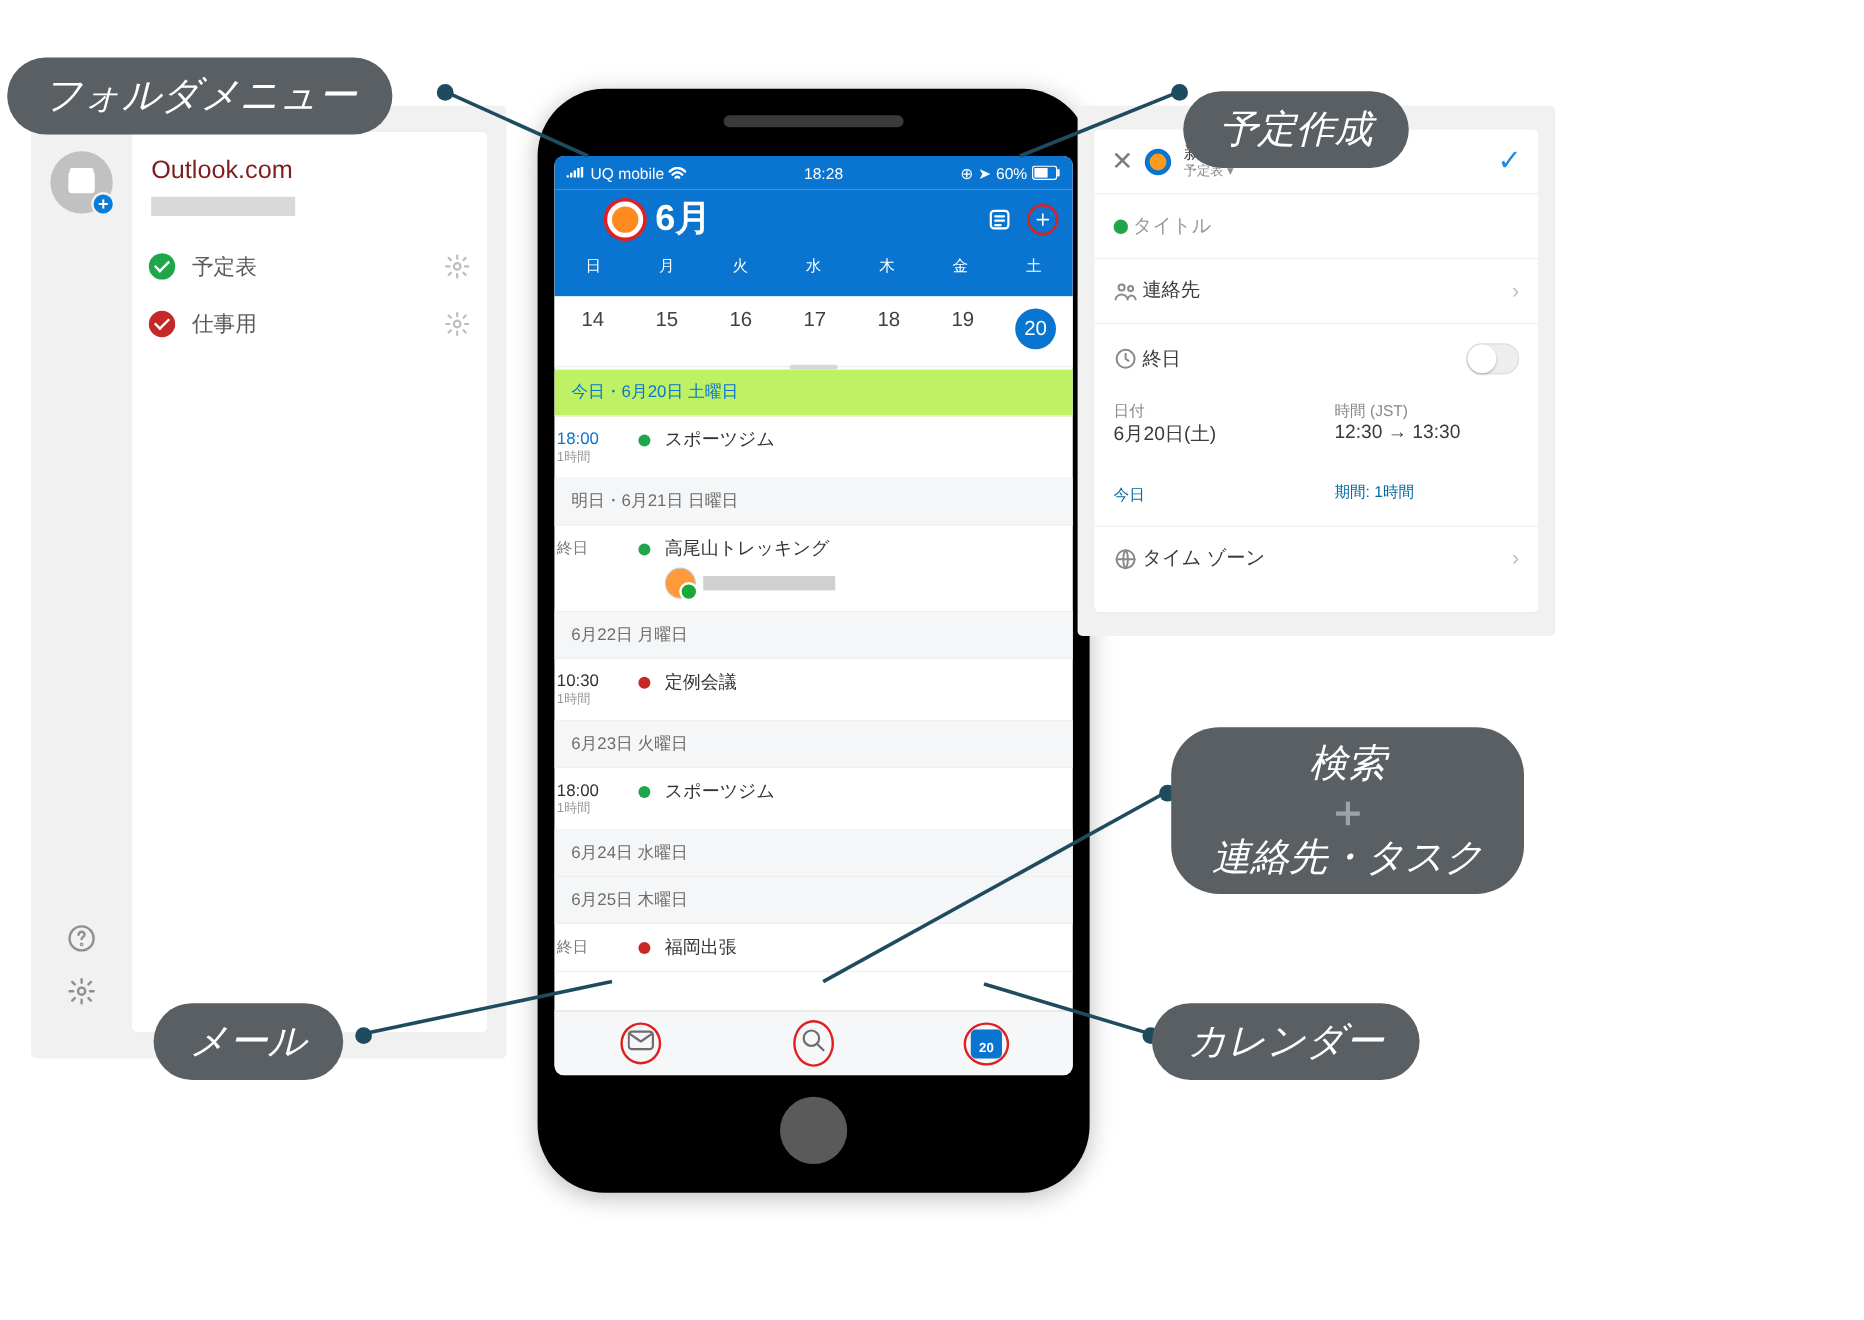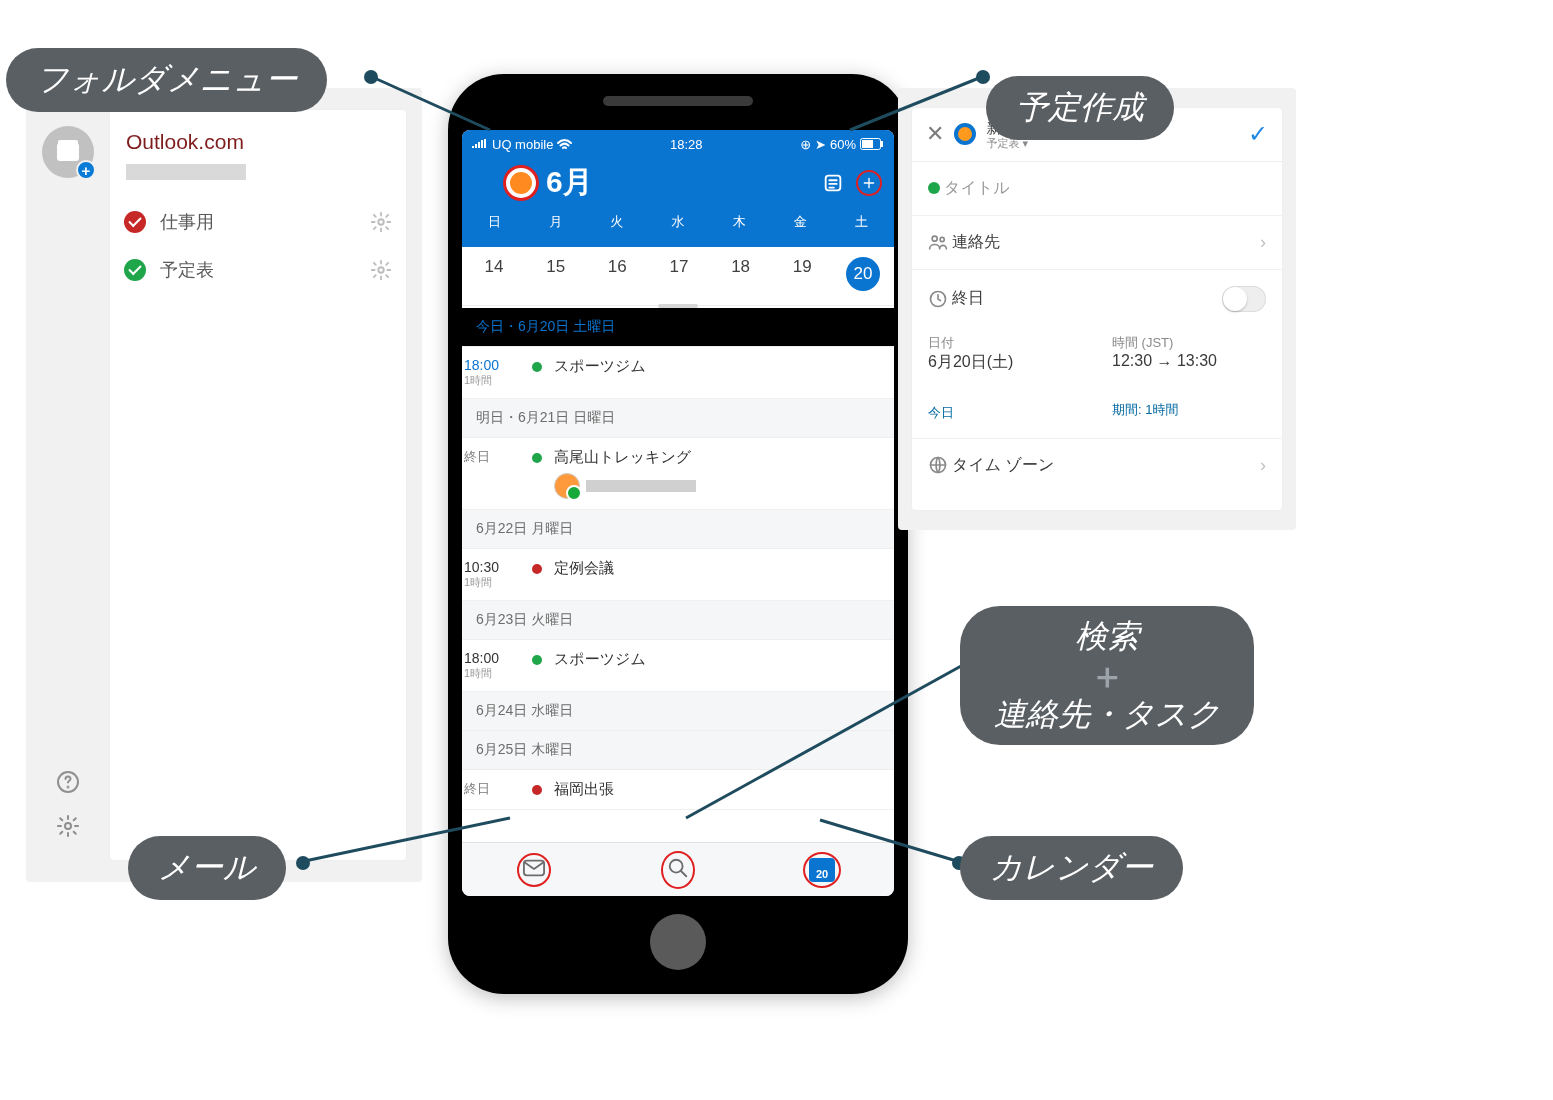--- a/index.html
+++ b/index.html
@@ -20,21 +20,21 @@
     border-radius: 40px;
     padding: 10px 30px;
     font-size: 32px;
     font-style: italic;
     white-space: nowrap;
     display: flex;
     align-items: center;
     justify-content: center;
     z-index: 50;
   }
-  .bubble-multi { flex-direction: column; line-height: 1.15; padding: 12px 34px; }
+  .bubble-multi { flex-direction: column; line-height: 1.15; padding: 12px 34px; margin-left: 16px; }
   .bubble-multi .plus { font-size: 36px; font-weight: 700; font-style: normal; color:#9aa4aa; }
   .dot-end {
     position: absolute;
     width: 14px; height: 14px;
     background: #1f4b5e;
     border-radius: 50%;
     z-index: 49;
   }
   svg.annot-lines {
     position: absolute; top:0; left:0;
@@ -148,21 +148,21 @@
   .date-cell { width:36px; text-align:center; font-size:17px; color:#404040; }
   .date-cell.sel {
     background:#0a74d1; color:#fff; border-radius:50%; width:34px; height:34px;
     line-height:34px; 
   }
   .grip { width:40px; height:4px; background:#d7d7d7; border-radius:3px; margin: -2px auto 0; }
 
   
   .agenda { font-size:15px; color:#333; }
   .sec-hdr { padding:10px 14px; background:#f5f6f7; color:#6d6d6d; border-bottom:1px solid #eee; font-size:14px; }
-  .sec-hdr.today { background:#000000; color:#0a74d1; }
+  .sec-hdr.today { background:#bef264; color:#0a74d1; }
   .evt { display:flex; align-items:flex-start; padding:10px 2px; gap:12px; border-bottom:1px solid #f0f0f0;}
   .evt-time { width:56px; font-size:14px; }
   .evt-time .dur { display:block; font-size:11px; color:#9a9a9a; }
   .evt-dot { width:10px; height:10px; border-radius:50%; margin-top:5px; flex-shrink:0;}
   .dot-green { background:#1fa64a; } .dot-red { background:#c62828; }
   .evt-body { flex:1; }
   .attendee { margin-top:6px; display:flex; align-items:center; gap:6px; }
   .att-av { width:26px; height:26px; border-radius:50%; background:#ff9a3c; border:1px solid #ccc; position:relative;}
   .att-av::after{content:'';position:absolute;right:-3px;bottom:-3px;width:12px;height:12px;background:#19a83a;border:2px solid #fff;border-radius:50%;}
   .att-bar { width:110px; height:12px; background:#d0d0d0; }
@@ -236,30 +236,30 @@
       <svg class="ricon sicon" viewBox="0 0 24 24">
           <circle cx="12" cy="12" r="3"></circle>
           <path d="M12 2v3M12 19v3M4.2 4.2l2.1 2.1M17.7 17.7l2.1 2.1M2 12h3M19 12h3M4.2 19.8l2.1-2.1M17.7 6.3l2.1-2.1"></path>
         </svg>
     </div>
   </div>
   <div class="left-card">
     <div class="acct-name">Outlook.com</div>
     <div class="acct-bar"></div>
     <div class="cal-row">
-      <div class="cal-check red"></div>
-      <span>仕事用</span>
+      <div class="cal-check green"></div>
+      <span>予定表</span>
       <svg class="cal-gear sicon" viewBox="0 0 24 24">
           <circle cx="12" cy="12" r="3"></circle>
           <path d="M12 2v3M12 19v3M4.2 4.2l2.1 2.1M17.7 17.7l2.1 2.1M2 12h3M19 12h3M4.2 19.8l2.1-2.1M17.7 6.3l2.1-2.1"></path>
         </svg>
     </div>
     <div class="cal-row">
-      <div class="cal-check green"></div>
-      <span>予定表</span>
+      <div class="cal-check red"></div>
+      <span>仕事用</span>
       <svg class="cal-gear sicon" viewBox="0 0 24 24">
           <circle cx="12" cy="12" r="3"></circle>
           <path d="M12 2v3M12 19v3M4.2 4.2l2.1 2.1M17.7 17.7l2.1 2.1M2 12h3M19 12h3M4.2 19.8l2.1-2.1M17.7 6.3l2.1-2.1"></path>
         </svg>
     </div>
   </div>
 </div>
 
 <div class="phone">
   <div class="notch-bar"></div>

